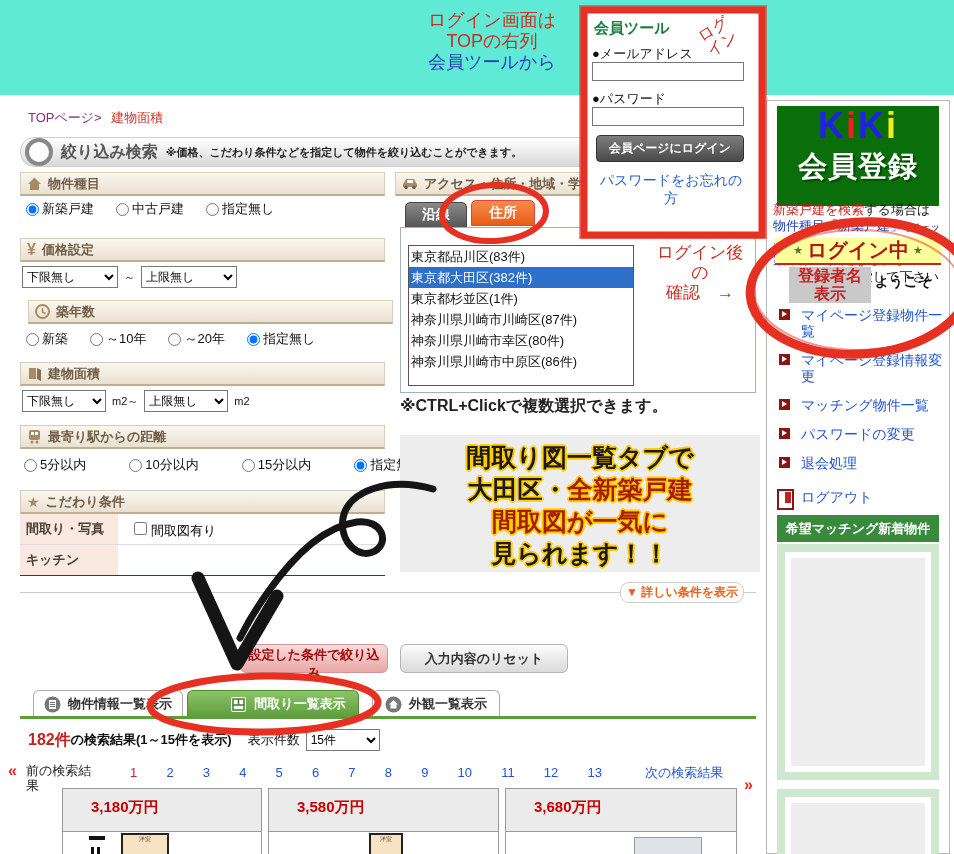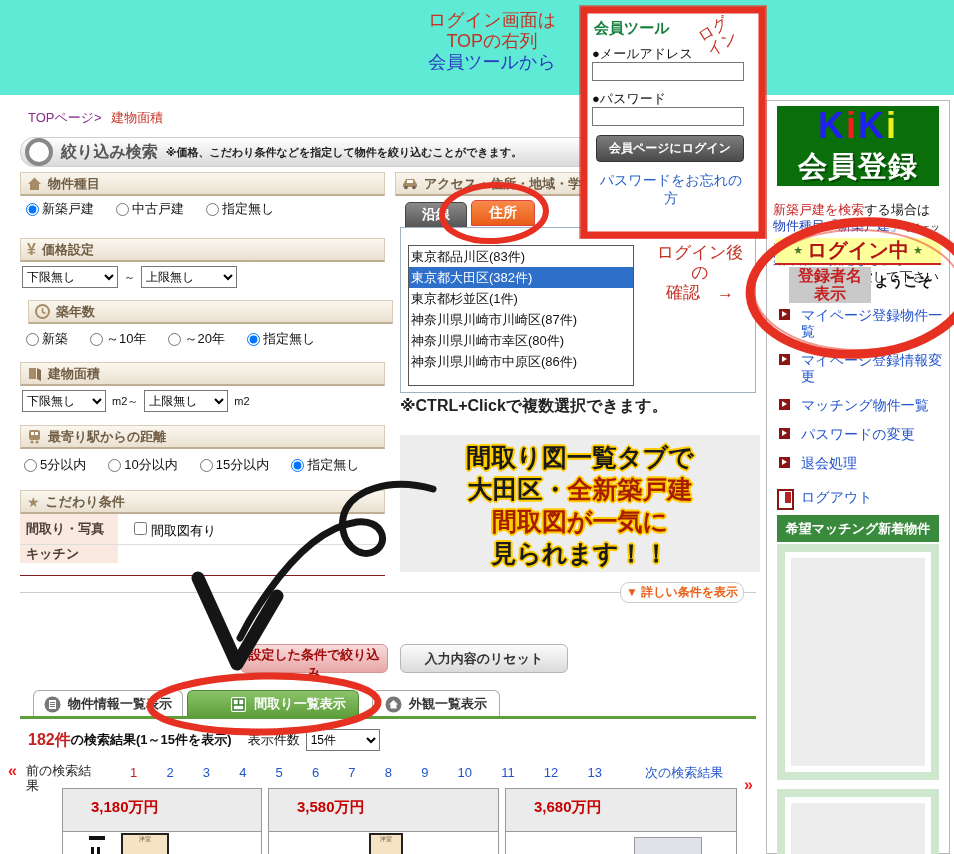--- a/index.html
+++ b/index.html
@@ -40,21 +40,21 @@
   .yen{color:#a68b66;font-weight:bold;font-size:16px;}
   .star{color:#a68b66;font-size:14px;}
   .opt-row{display:flex;align-items:center;font-size:13px;color:#111;}
   .opt-row label{display:flex;align-items:center;margin-right:22px;}
   .opt-row input{margin:0 3px 0 0;}
   .sel{height:22px;font-size:12px;border:1px solid #777;background:#fff;}
   .unit{font-size:11px;color:#111;margin:0 6px;}
 
   .pref-table{left:20px;top:514px;width:365px;border-bottom:1px solid #7f1d1d;}
   .pref-row{display:flex;border-bottom:1px solid #ddd;height:30px;}
-  .pref-row:last-child{border-bottom:none;flex-direction:column;}
+  .pref-row:last-child{border-bottom:none;}
   .pref-label{width:92px;background:#f9e9e1;display:flex;align-items:center;padding-left:6px;
     font-size:13px;font-weight:bold;color:#4c3f33;}
   .pref-val{flex:1;display:flex;align-items:center;padding-left:12px;font-size:13px;background:#fff;}
   .pref-val input{margin-right:4px;}
 
   
   .access-h{left:395px;top:172px;width:361px;}
   .atab{height:26px;border-radius:5px 5px 0 0;color:#fff;font-weight:bold;font-size:14px;
     display:flex;align-items:center;justify-content:center;}
   .atab.rail{left:405px;top:202px;width:62px;background:linear-gradient(#8a8a8a,#565656);border:1px solid #444;}
@@ -109,21 +109,21 @@
   .card{top:788px;height:70px;border:1px solid #999;background:#fff;}
   .card .head{height:42px;background:#ebebeb;border-bottom:1px solid #999;}
   .card .price{color:#c40000;font-weight:bold;font-size:15px;padding:9px 0 0 28px;}
   .thumb{position:absolute;background:#f5e3c3;border:2px solid #222;font-size:6px;color:#5a4632;
     display:flex;align-items:flex-start;justify-content:center;}
   .photo{position:absolute;background:#dfe3e8;border:1px solid #99a;}
   .dash{position:absolute;background:#111;}
 
   
   .sidebar{left:766px;top:100px;width:184px;height:754px;background:#fff;border:1px solid #b8b8b8;z-index:10;}
-  .kiki{left:10px;top:5px;width:162px;height:80px;background:#0a6e0a;text-align:center;}
+  .kiki{left:10px;top:5px;width:162px;height:100px;background:#0a6e0a;text-align:center;}
   .kiki-logo{font-weight:bold;font-size:36px;line-height:40px;letter-spacing:2px;}
   .kiki-logo .c0,.kiki-logo .c2{color:#2020ee;}
   .kiki-logo .c1{color:#ee2020;}
   .kiki-logo .c3{color:#eded20;}
   .kiki-title{color:#fff;font-weight:bold;font-size:29px;line-height:40px;letter-spacing:1px;text-shadow:2px 2px 0 #044d04;}
   .kiki-note{left:6px;top:101px;width:174px;font-size:13px;line-height:16px;color:#111;}
   .kiki-note .red{color:#c62222;}
   .kiki-note .blue{color:#2244bb;}
   .kiki-note .tiny{font-size:9px;}
   .kiki-note .ind{display:block;text-align:right;padding-right:8px;}
@@ -258,21 +258,21 @@
   <div class="abs sec-h" style="left:20px;top:425px;">
     <svg width="15" height="15" viewBox="0 0 15 15">
         <rect x="2" y="1" width="11" height="10" rx="2" fill="#a68b66"></rect>
         <rect x="4" y="3" width="3" height="3" fill="#fff"></rect>
         <rect x="8" y="3" width="3" height="3" fill="#fff"></rect>
         <circle cx="5" cy="13" r="1.5" fill="#a68b66"></circle>
         <circle cx="10" cy="13" r="1.5" fill="#a68b66"></circle>
       </svg>
     <span>最寄り駅からの距離</span>
   </div>
-  <div class="abs opt-row" style="left:24px;top:456px;">
+  <div class="abs opt-row" style="left:24px;top:456px;gap:21px;">
     <label>
         <input type="radio" name="sta" style="">
         <span>5分以内</span>
       </label>
     <label>
         <input type="radio" name="sta" style="">
         <span>10分以内</span>
       </label>
     <label>
         <input type="radio" name="sta" style="">

